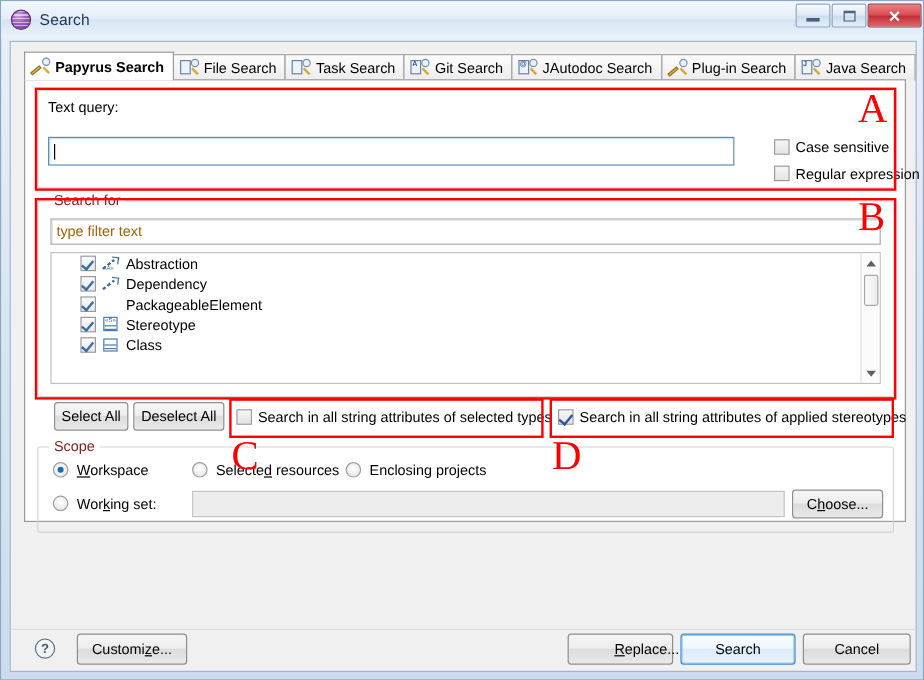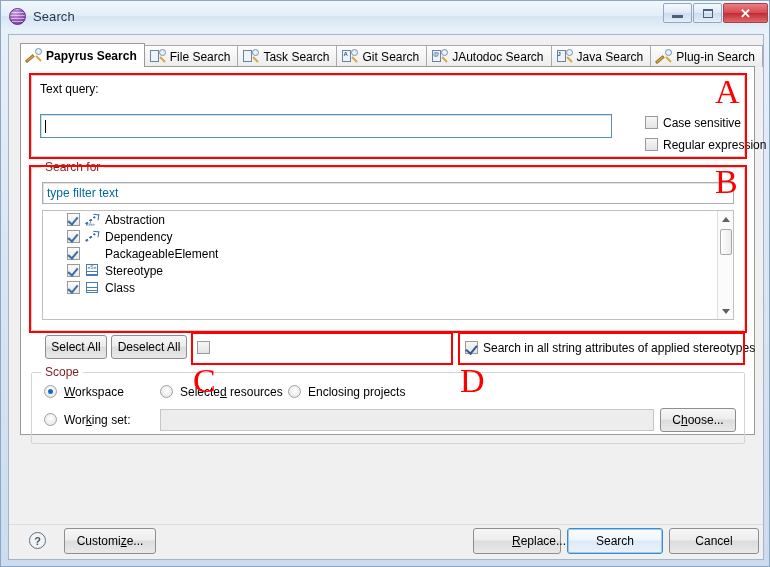--- a/index.html
+++ b/index.html
@@ -175,21 +175,21 @@
     box-shadow: inset 1px 1px 0 #dfe3e8;
     font-size: 12px;
     color: #000;
     padding: 2px 4px;
     display: flex; align-items: center;
   }
   .textinput.focused { border-color: #5c8fb8; box-shadow: inset 1px 1px 0 #cfe0ee; }
   .caret {
     display: inline-block; width: 1px; height: 13px; background: #000;
   }
-  .placeholder { color: #0369a1; }
+  .placeholder { color: #a16207; }
 
   .cb {
     position: absolute;
     width: 13px; height: 13px;
     border: 1px solid #9a9a9a;
     background: linear-gradient(to bottom, #fbfbfb 0%, #e6e6e6 100%);
   }
   .cb.checked::after {
     content: "";
     position: absolute; left: 2px; top: 1px;
@@ -406,36 +406,36 @@
         <span class="tabicon">
           <span class="sheet"></span>
           <span class="mark">@</span>
           <span class="lens"></span>
             <span class="handle"></span>
         </span>
         <span>JAutodoc Search</span>
       </div>
 
       <div class="tab">
+        <span class="tabicon plugin">
+          <span class="brush"></span>
+            <span class="lens"></span>
+            <span class="handle"></span>
+        </span>
+        <span>Plug-in Search</span>
+      </div>
+
+      <div class="tab">
         <span class="tabicon">
           <span class="sheet"></span>
           <span class="mark">J</span>
           <span class="lens"></span>
             <span class="handle"></span>
         </span>
         <span>Java Search</span>
-      </div>
-
-      <div class="tab">
-        <span class="tabicon plugin">
-          <span class="brush"></span>
-            <span class="lens"></span>
-            <span class="handle"></span>
-        </span>
-        <span>Plug-in Search</span>
       </div>
 
     </div>
 
     <div id="tabpage">
 
       <div class="group" style="left:10px; top:8px; width:714px; height:82px;">
         <span class="lbl" style="left:8px; top:6px;">Text query:</span>
 
         <div class="textinput focused" style="left:8px; top:38px; width:572px; height:24px;">
@@ -506,20 +506,21 @@
                 <span class="tri-down"></span>
               </div>
           </div>
         </div>
       </div>
 
       <div class="btn" style="left:24px; top:268px; width:62px; height:24px;">Select All</div>
       <div class="btn" style="left:90px; top:268px; width:76px; height:24px;">Deselect All</div>
 
       <div class="cb light" style="left:176px; top:274px;"></div>
+      <span class="lbl" style="left:194px; top:274px;">Search in all string attributes of selected types</span>
 
       <div class="cb light checked" style="left:444px; top:274px;"></div>
       <span class="lbl" style="left:462px; top:274px;">Search in all string attributes of applied stereotypes</span>
 
       <div class="group" style="left:10px; top:305px; width:714px; height:72px;">
         <span class="legend">Scope</span>
 
         <div class="radio on" style="left:12px; top:12px;"></div>
         <span class="lbl" style="left:32px; top:12px;">
           <span class="mn">W</span><span>orkspace</span>

